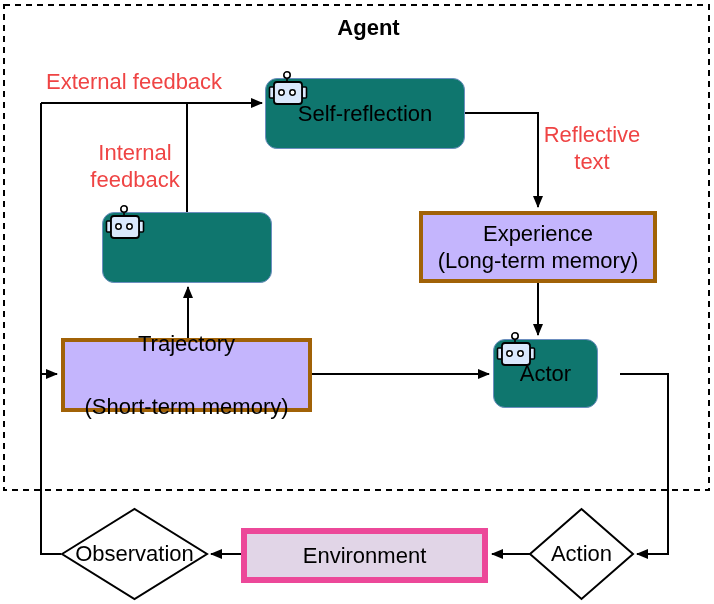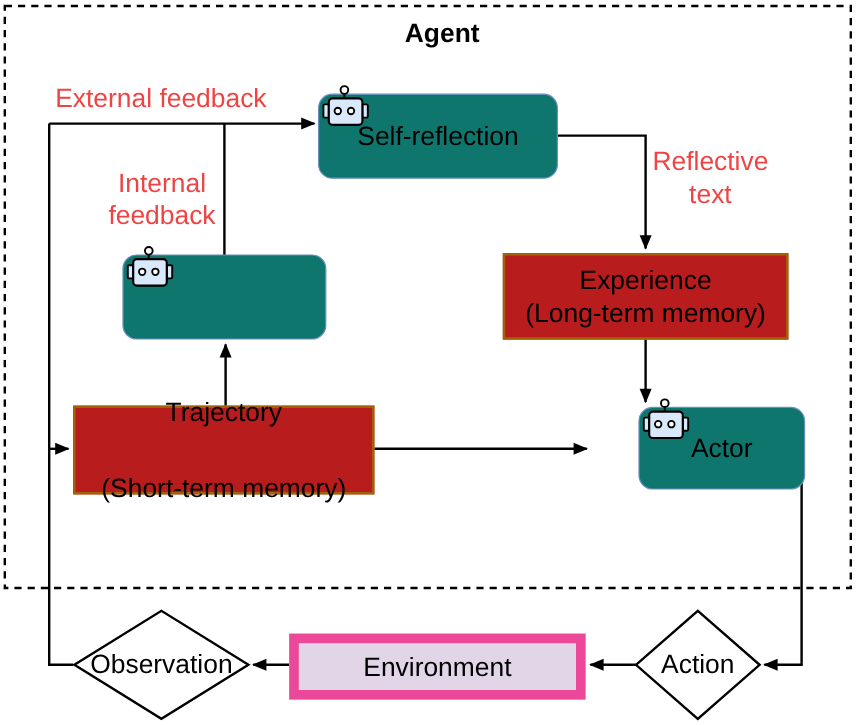--- a/index.html
+++ b/index.html
@@ -28,35 +28,35 @@
     font-size: 22px;
     line-height: 27px;
     color: #000000;
   }
   .node.blue {
     background: #0f766e;
     border: 1.5px solid #6c8ebf;
     border-radius: 12px;
   }
   .node.yellow {
-    background: #b91c1c;
-    border: 2px solid #a16207;
+    background: #c4b5fd;
+    border: 4px solid #a16207;
   }
   .node.purple {
     background: #e1d5e7;
-    border: 8px solid #ec4899;
+    border: 6px solid #ec4899;
   }
   .robot {
     position: absolute;
     left: 2px;
     top: -9px;
   }
   #node-self-reflection { left: 265px; top: 78px;  width: 200px; height: 71px; }
   #node-evaluator       { left: 102px; top: 212px; width: 170px; height: 71px; }
-  #node-actor           { left: 493px; top: 339px; width: 139px; height: 69px; margin-left: 39px; }
+  #node-actor           { left: 493px; top: 339px; width: 105px; height: 69px; }
   #node-experience      { left: 419px; top: 211px; width: 238px; height: 72px; }
   #node-trajectory      { left: 61px;  top: 338px; width: 251px; height: 74px; gap: 36px; }
   #node-environment     { left: 241px; top: 528px; width: 247px; height: 55px; }
   .diamond-label {
     position: absolute;
     display: flex;
     align-items: center;
     justify-content: center;
     font-size: 22px;
     color: #000000;

